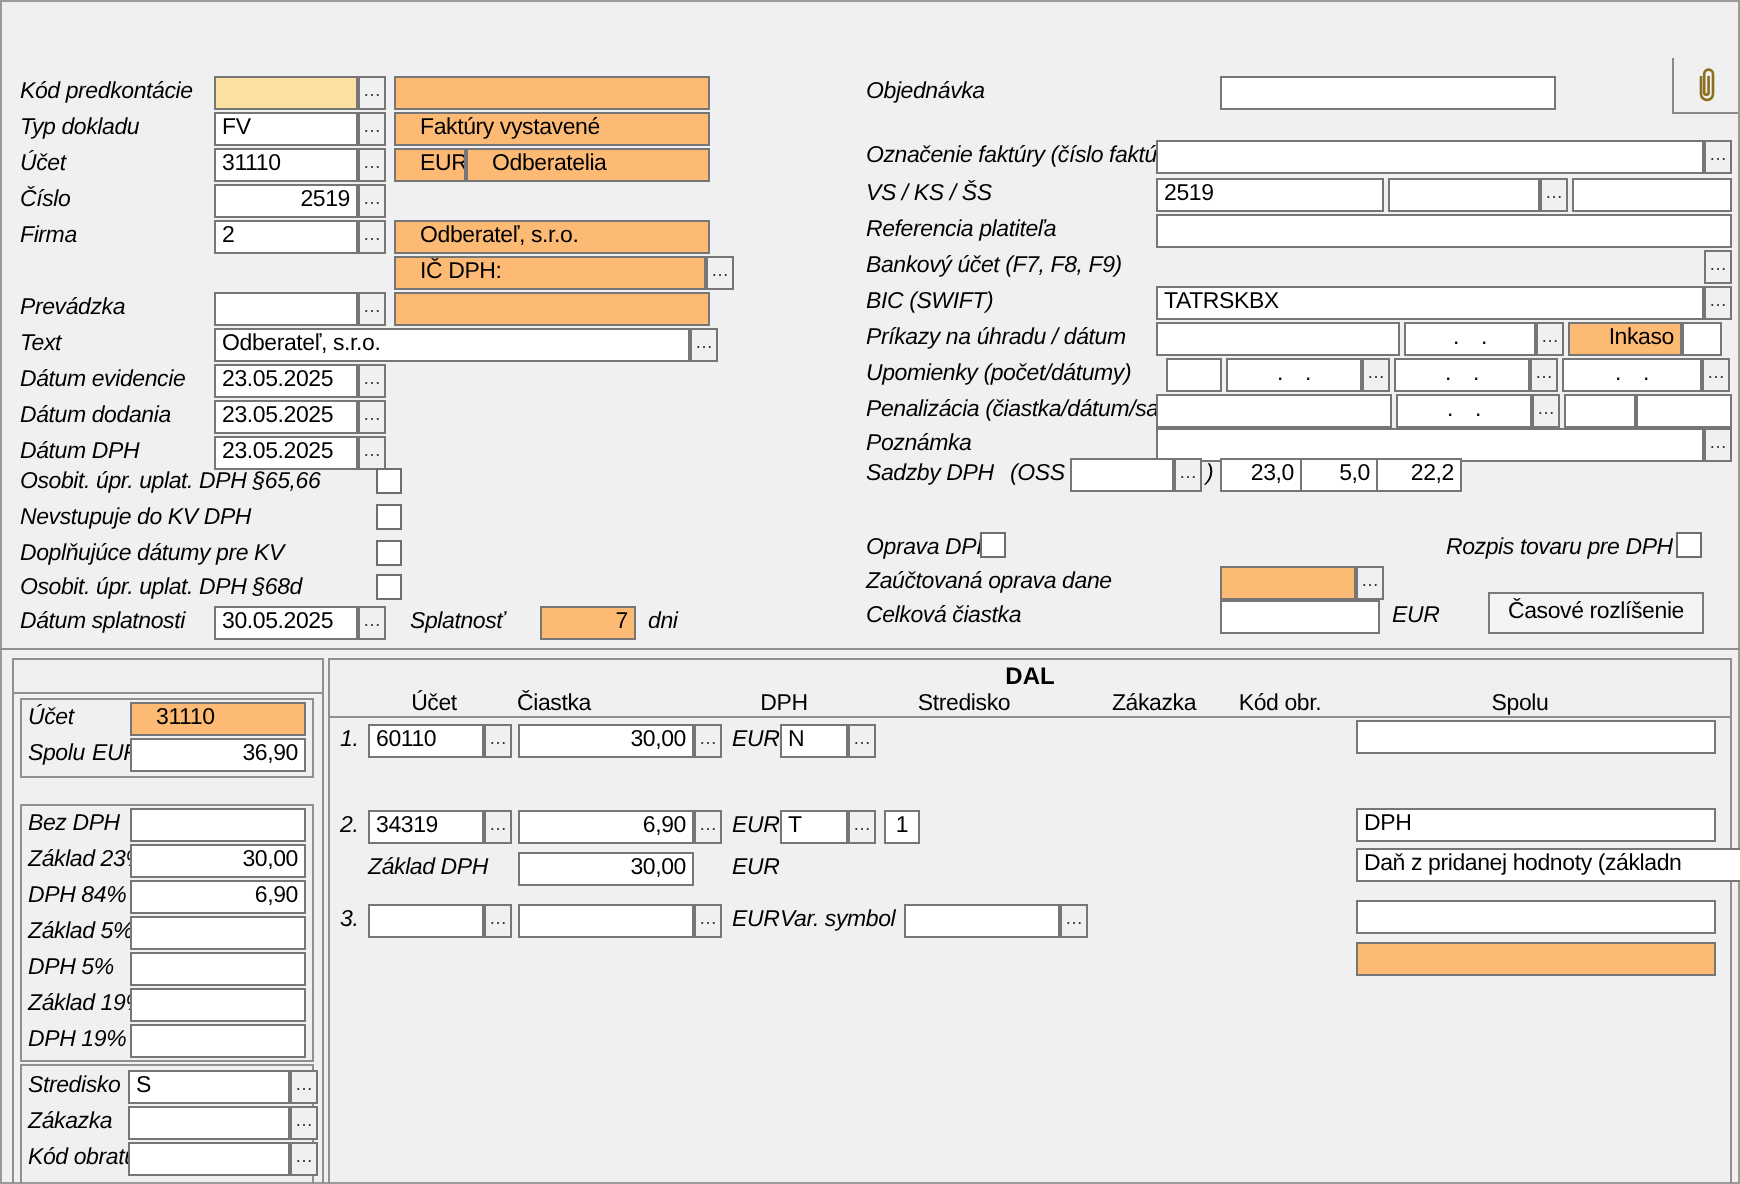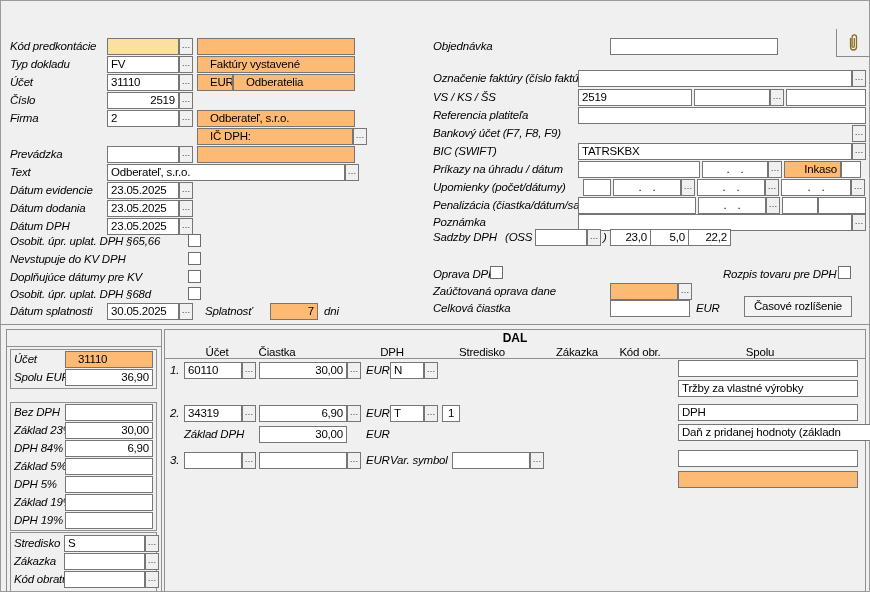--- a/index.html
+++ b/index.html
@@ -235,21 +235,20 @@
 
   <span class="l" style="left:170px;top:364px">1.</span>
   <div class="b" style="left:184px;top:362px;width:58px">60110</div>
   <div class="d" style="left:242px;top:362px">…</div>
   <div class="b n" style="left:259px;top:362px;width:88px">30,00</div>
   <div class="d" style="left:347px;top:362px">…</div>
   <span class="l" style="left:366px;top:364px">EUR</span>
   <div class="b" style="left:390px;top:362px;width:34px">N</div>
   <div class="d" style="left:424px;top:362px">…</div>
   <div class="b" style="left:678px;top:360px;width:180px"></div>
-  <div class="b" style="left:678px;top:380px;width:180px">Tržby za vlastné výrobky</div>
 
   <span class="l" style="left:170px;top:407px">2.</span>
   <div class="b" style="left:184px;top:405px;width:58px">34319</div>
   <div class="d" style="left:242px;top:405px">…</div>
   <div class="b n" style="left:259px;top:405px;width:88px">6,90</div>
   <div class="d" style="left:347px;top:405px">…</div>
   <span class="l" style="left:366px;top:407px">EUR</span>
   <div class="b" style="left:390px;top:405px;width:34px">T</div>
   <div class="d" style="left:424px;top:405px">…</div>
   <div class="b ctr" style="left:442px;top:405px;width:18px">1</div>

